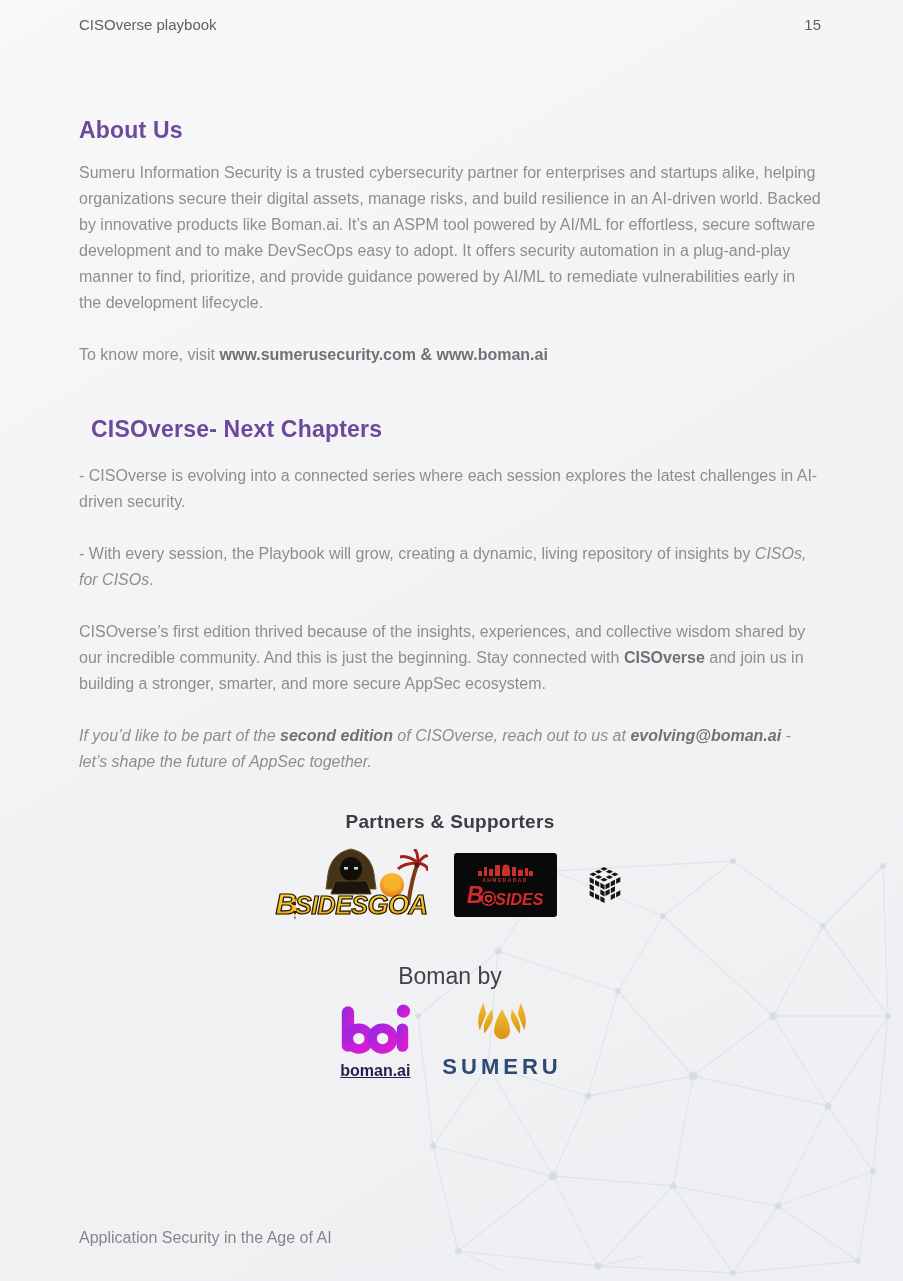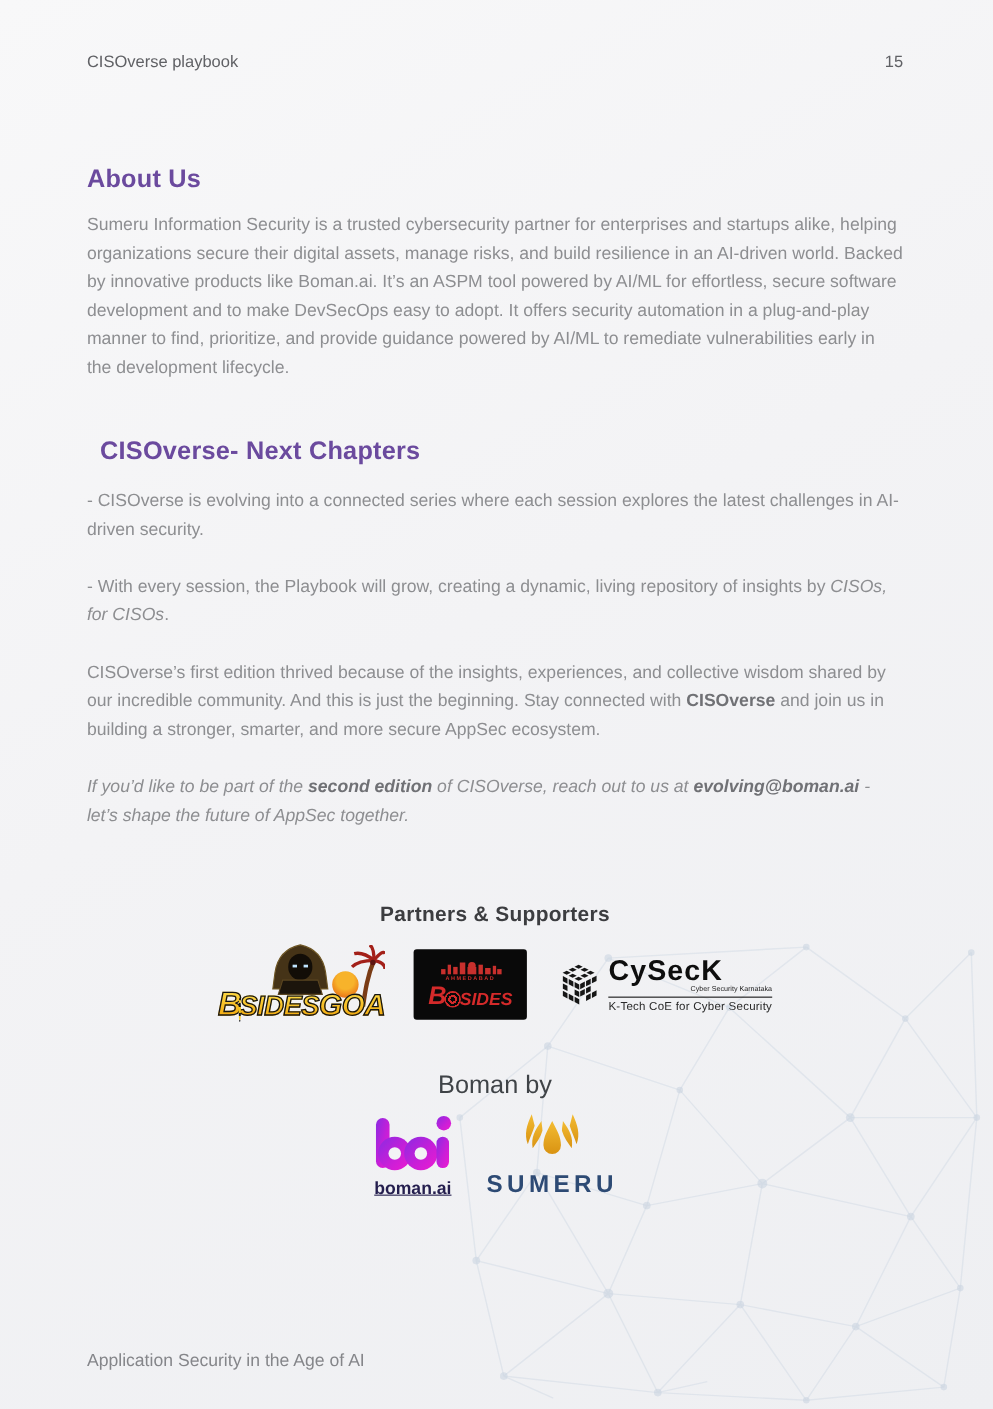--- a/index.html
+++ b/index.html
@@ -10,32 +10,32 @@
     position: relative;
     width: 903px; height: 1281px;
     margin: 0 auto;
     background: linear-gradient(150deg, #f8f8f9 0%, #f3f3f5 45%, #eeeff2 100%);
     overflow: hidden;
     box-shadow: 0 0 6px rgba(0,0,0,.18);
   }
   .mesh { position:absolute; right:0; bottom:0; z-index:0; pointer-events:none; }
   .content { position: relative; z-index: 1; padding: 0 82px 0 79px; }
 
-  .pageheader { display:flex; justify-content:space-between; align-items:baseline; padding-top:36px; color:#606165; font-size:15px;margin-top:12px; }
+  .pageheader { display:flex; justify-content:space-between; align-items:baseline; padding-top:16px; color:#606165; font-size:15px; }
 
   .section-title { margin-top:84px; font-size:23px; font-weight:700; color:#6b4a9e; letter-spacing:.2px; }
   .para { margin-top:16px; width:742px; font-size:16px; line-height:26px; color:#8d8e91; }
   .para + .para { margin-top:26px; }
   .b { font-weight:700; color:#707175; }
   .i { font-style: italic; }
   .bi { font-weight:700; font-style:italic; color:#707175; }
   .nc-title { margin-top:48px;margin-left:12px; }
   .nc-first { margin-top:20px; }
 
-  .partners { margin-top:66px; text-align:center; }
+  .partners { margin-top:36px; text-align:center; }
   .partners-title { font-size:19px; font-weight:700; color:#3c3d40; letter-spacing:.3px; }
   .logo-row { margin-top:14px; display:flex; justify-content:center; align-items:center; gap:26px; }
 
   
   .goa-logo { position:relative; width:152px; height:76px; }
   .goa-hacker { position:absolute; left:40px; top:0; }
   .goa-sun { position:absolute; right:24px; top:26px; width:24px; height:24px; border-radius:50%;
              background: radial-gradient(circle at 50% 35%, #f7b32b 0 40%, #ef8c1d 65%, #d9531e 100%); }
   .goa-palm { position:absolute; right:0; top:2px; }
   .goa-text { position:absolute; left:0; bottom:2px; width:100%; display:flex; justify-content:center; align-items:baseline; }
@@ -163,20 +163,21 @@
 
     <div class="pageheader">
       <span>CISOverse playbook</span>
       <span>15</span>
     </div>
 
     <div class="section-title">About Us</div>
 
     <p class="para">Sumeru Information Security is a trusted cybersecurity partner for enterprises and startups alike, helping organizations secure their digital assets, manage risks, and build resilience in an AI-driven world. Backed by innovative products like Boman.ai. It’s an ASPM tool powered by AI/ML for effortless, secure software development and to make DevSecOps easy to adopt. It offers security automation in a plug-and-play manner to find, prioritize, and provide guidance powered by AI/ML to remediate vulnerabilities early in the development lifecycle.</p>
 
+    <p class="para"><span>To know more, visit </span><span class="b">www.sumerusecurity.com</span><span class="b"> &amp; </span><span class="b">www.boman.ai</span></p>
 
     <div class="section-title nc-title">CISOverse- Next Chapters</div>
 
     <p class="para nc-first">- CISOverse is evolving into a connected series where each session explores the latest challenges in AI-driven security.</p>
 
 
     <p class="para"><span>- With every session, the Playbook will grow, creating a dynamic, living repository of insights by </span><span class="i">CISOs, for CISOs</span><span>.</span></p>
 
     <p class="para"><span>CISOverse’s first edition thrived because of the insights, experiences, and collective wisdom shared by our incredible community. And this is just the beginning. Stay connected with </span><span class="b">CISOverse</span><span> and join us in building a stronger, smarter, and more secure AppSec ecosystem.</span></p>
 
@@ -264,26 +265,20 @@
                 <rect x="0" y="0" width="4.4" height="5"></rect>
                   <rect x="5.6" y="0" width="4.4" height="5"></rect>
                   <rect x="11.2" y="0" width="4.4" height="5"></rect>
                 <rect x="0" y="7" width="4.4" height="5"></rect>
                   <rect x="5.6" y="7" width="4.4" height="5"></rect>
                 <rect x="5.6" y="14" width="4.4" height="5"></rect>
                   <rect x="11.2" y="14" width="4.4" height="5"></rect>
               </g>
             </g>
           </svg>
-          <div class="cys-text">
-            <span class="cys-name">CySecK</span>
-            <span class="cys-sub">Cyber Security Karnataka</span>
-            <span class="cys-line"></span>
-            <span class="cys-tag">K-Tech CoE for Cyber Security</span>
-          </div>
         </div>
 
       </div>
     </div>
 
     <div class="hosted">
       <div class="hosted-title">Boman by</div>
       <div class="hosted-row">
 
         <div class="boman-logo">

